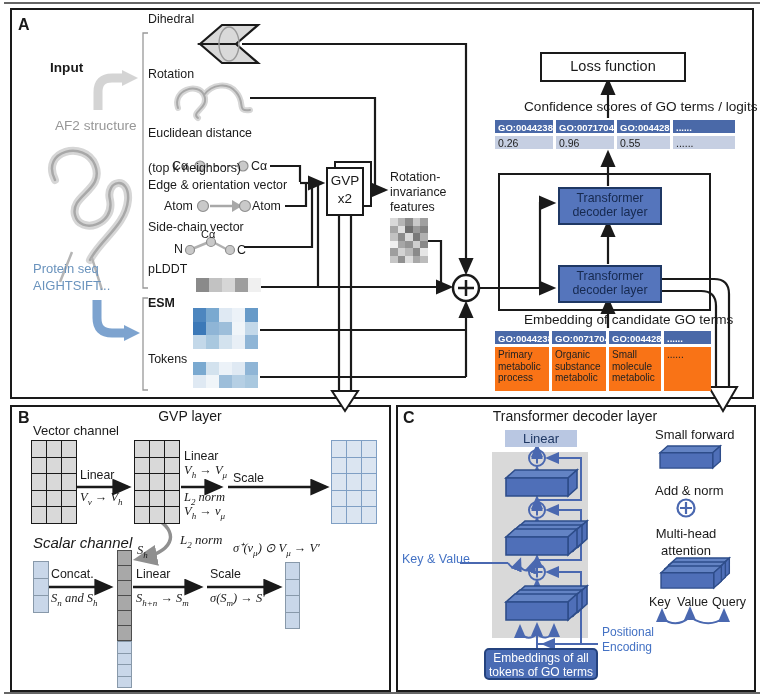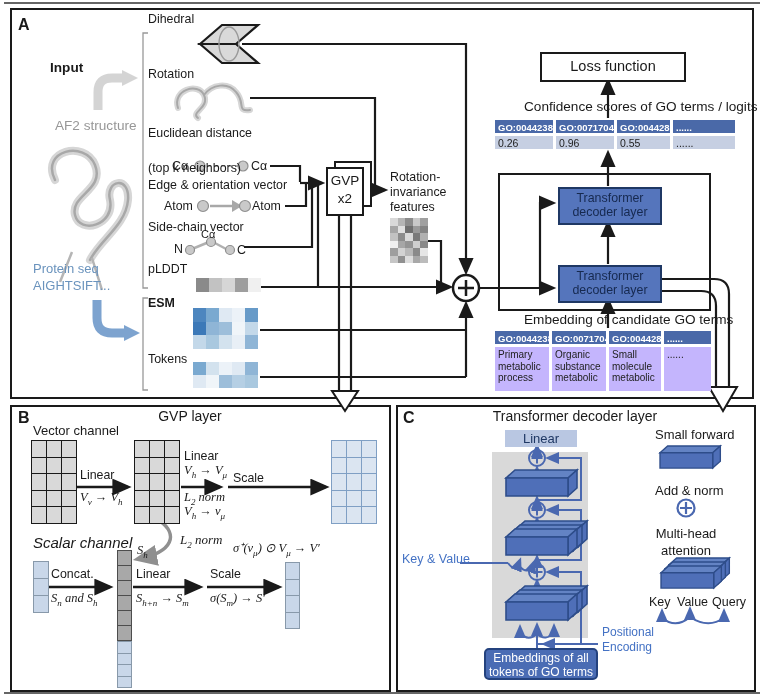--- a/index.html
+++ b/index.html
@@ -19,21 +19,21 @@
   .steel{color:#6a93bd;}
   .blue{color:#4472c4;}
   .box{border:2.2px solid #1a1a1a;background:#fff;z-index:2;}
   .bluebox{background:#5575bc;border:2.3px solid #1f3864;color:#16294f;
            font-size:12.4px;line-height:14px;text-align:center;z-index:2;}
   .gotable{display:grid;gap:3px;z-index:2;}
   .thead{background:#4a69a8;color:#fff;font-size:9.5px;font-weight:bold;
          padding:2px 0 0 3px;height:13px;box-sizing:border-box;}
   .tcell{background:#c6cfe2;color:#222;font-size:10.5px;padding:1px 0 0 3px;
          height:13px;box-sizing:border-box;}
-  .tbig{background:#c4b5fd;color:#222;font-size:10px;line-height:11.5px;
+  .tbig{background:#f97316;color:#222;font-size:10px;line-height:11.5px;
         padding:2px 0 0 3px;height:44px;box-sizing:border-box;overflow:hidden;}
   .grid{z-index:2;}
   .hair{background:#666;z-index:0;}
 </style>
 </head>
 <body>
 
 <div id="fig">
 
   <div class="abs hair" style="left:4px;top:2px;width:756px;height:2px;"></div>

